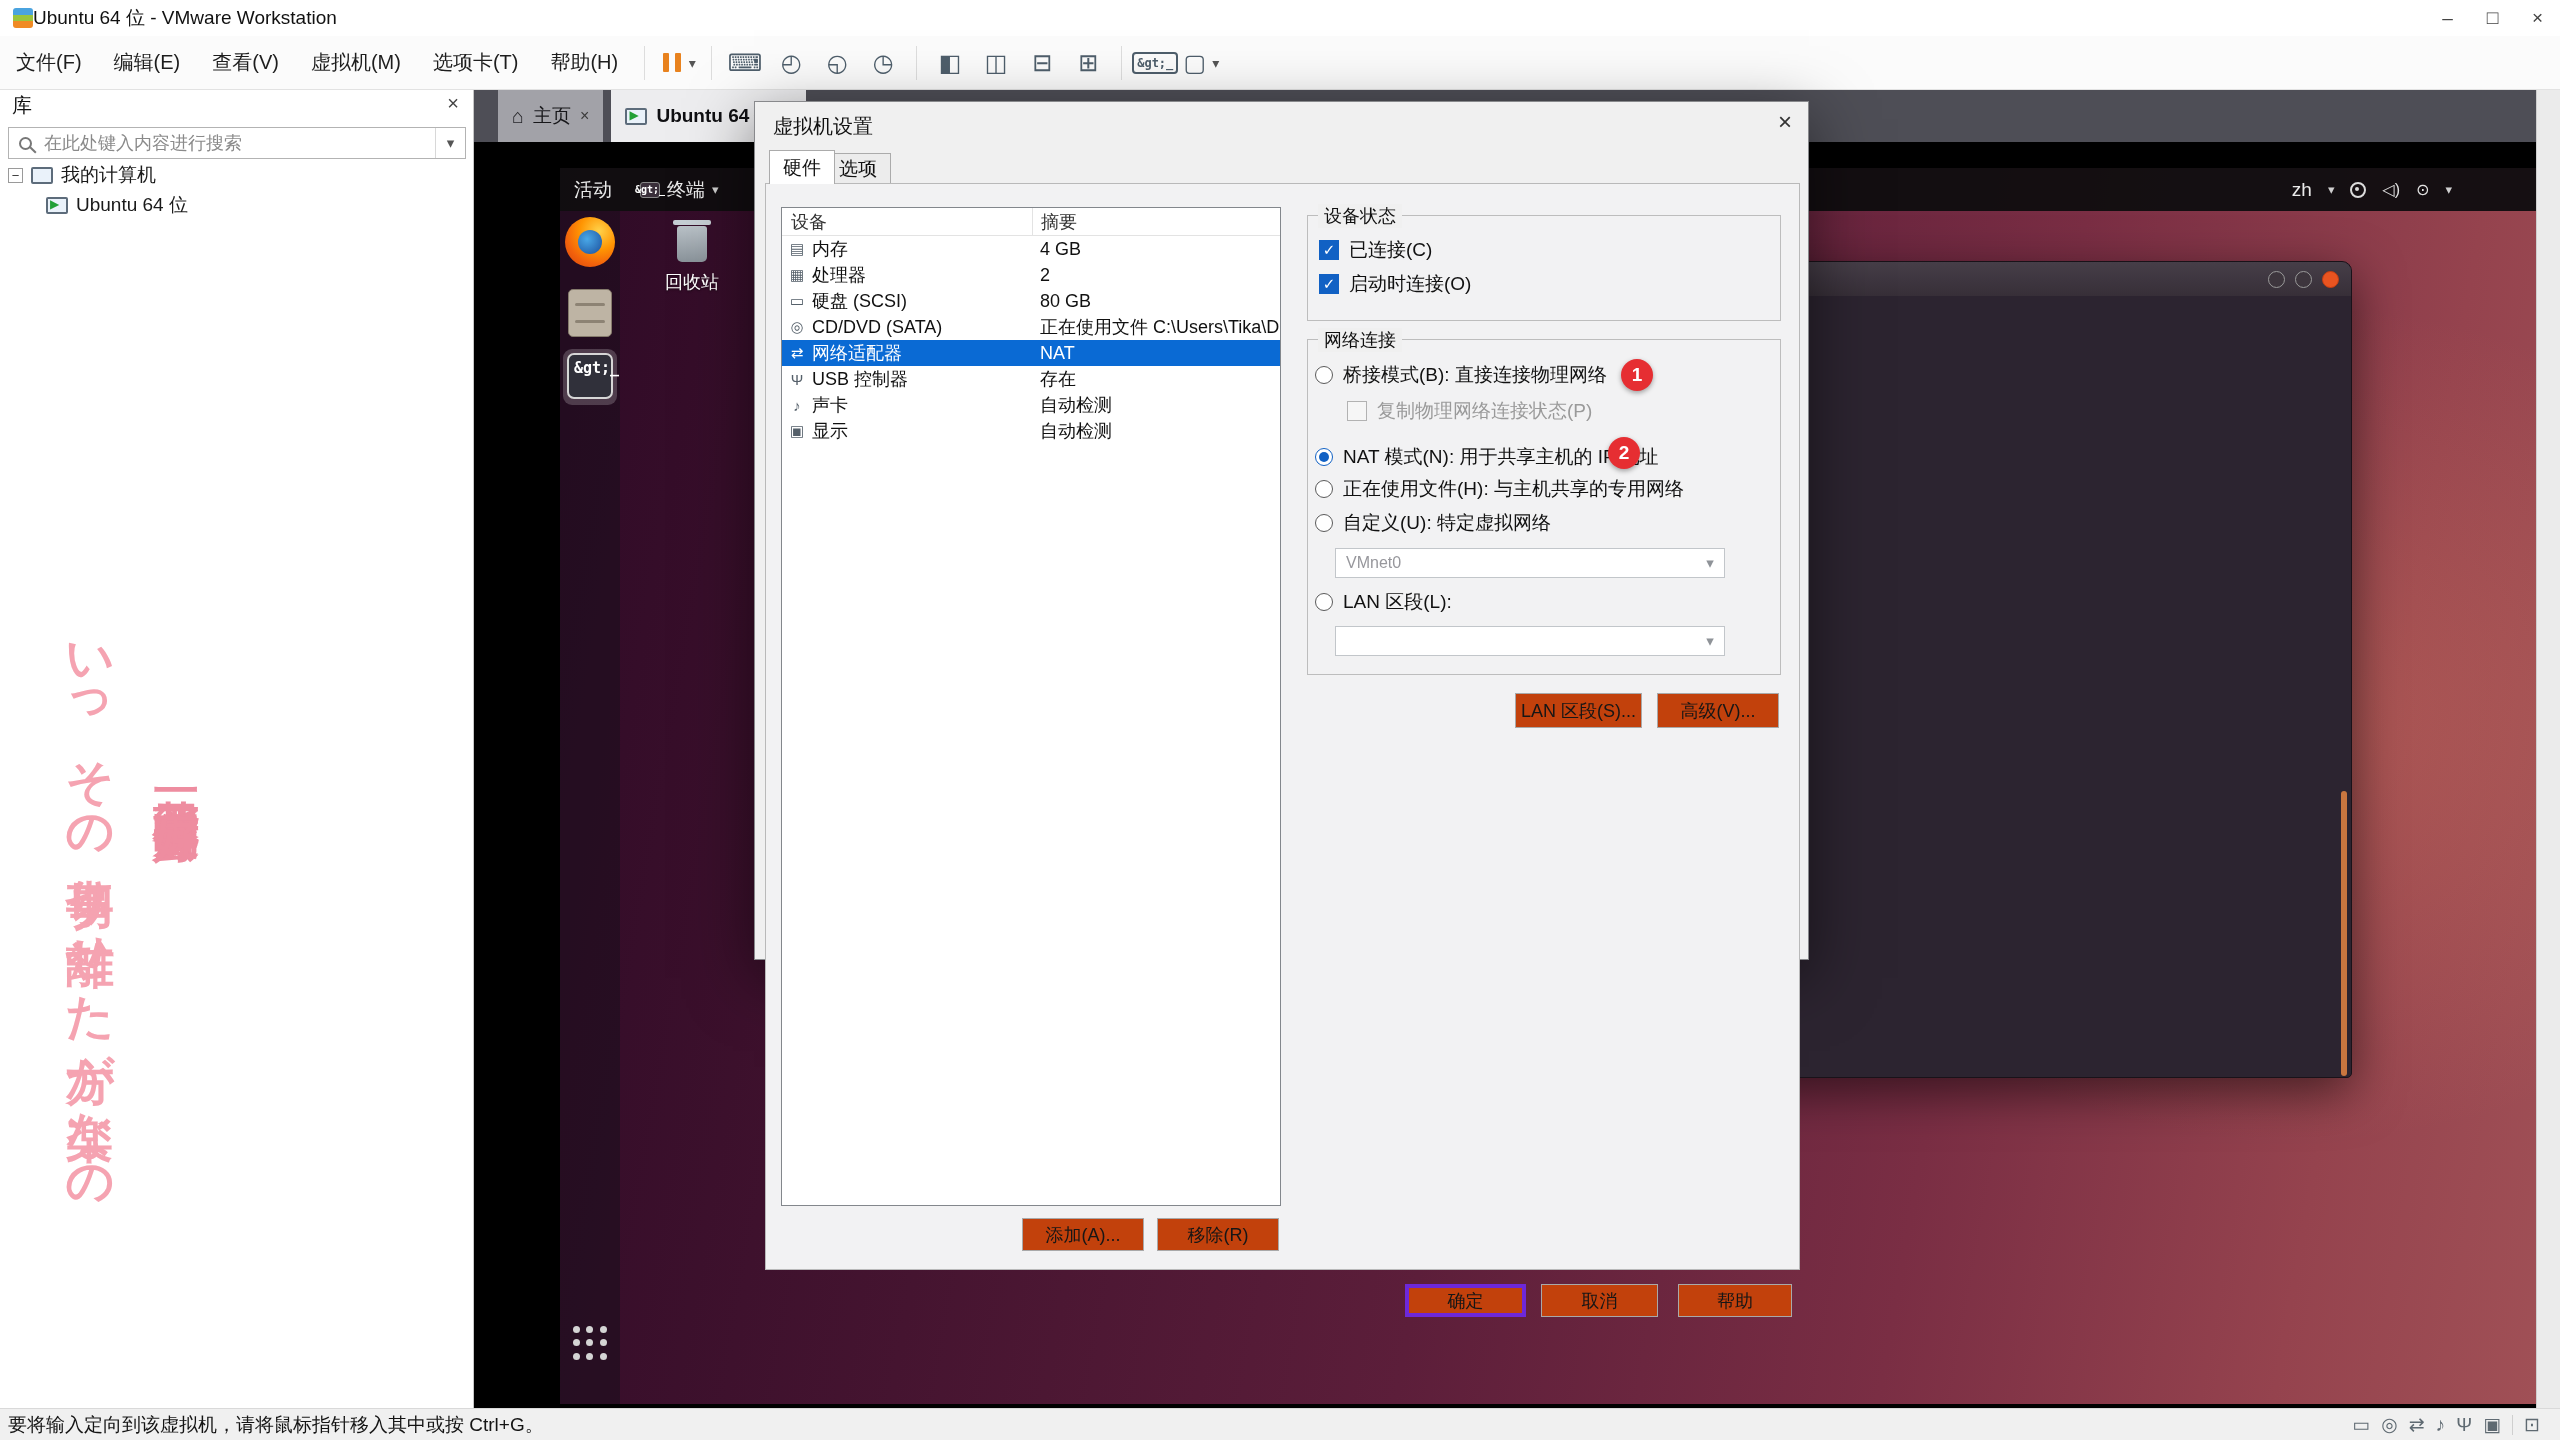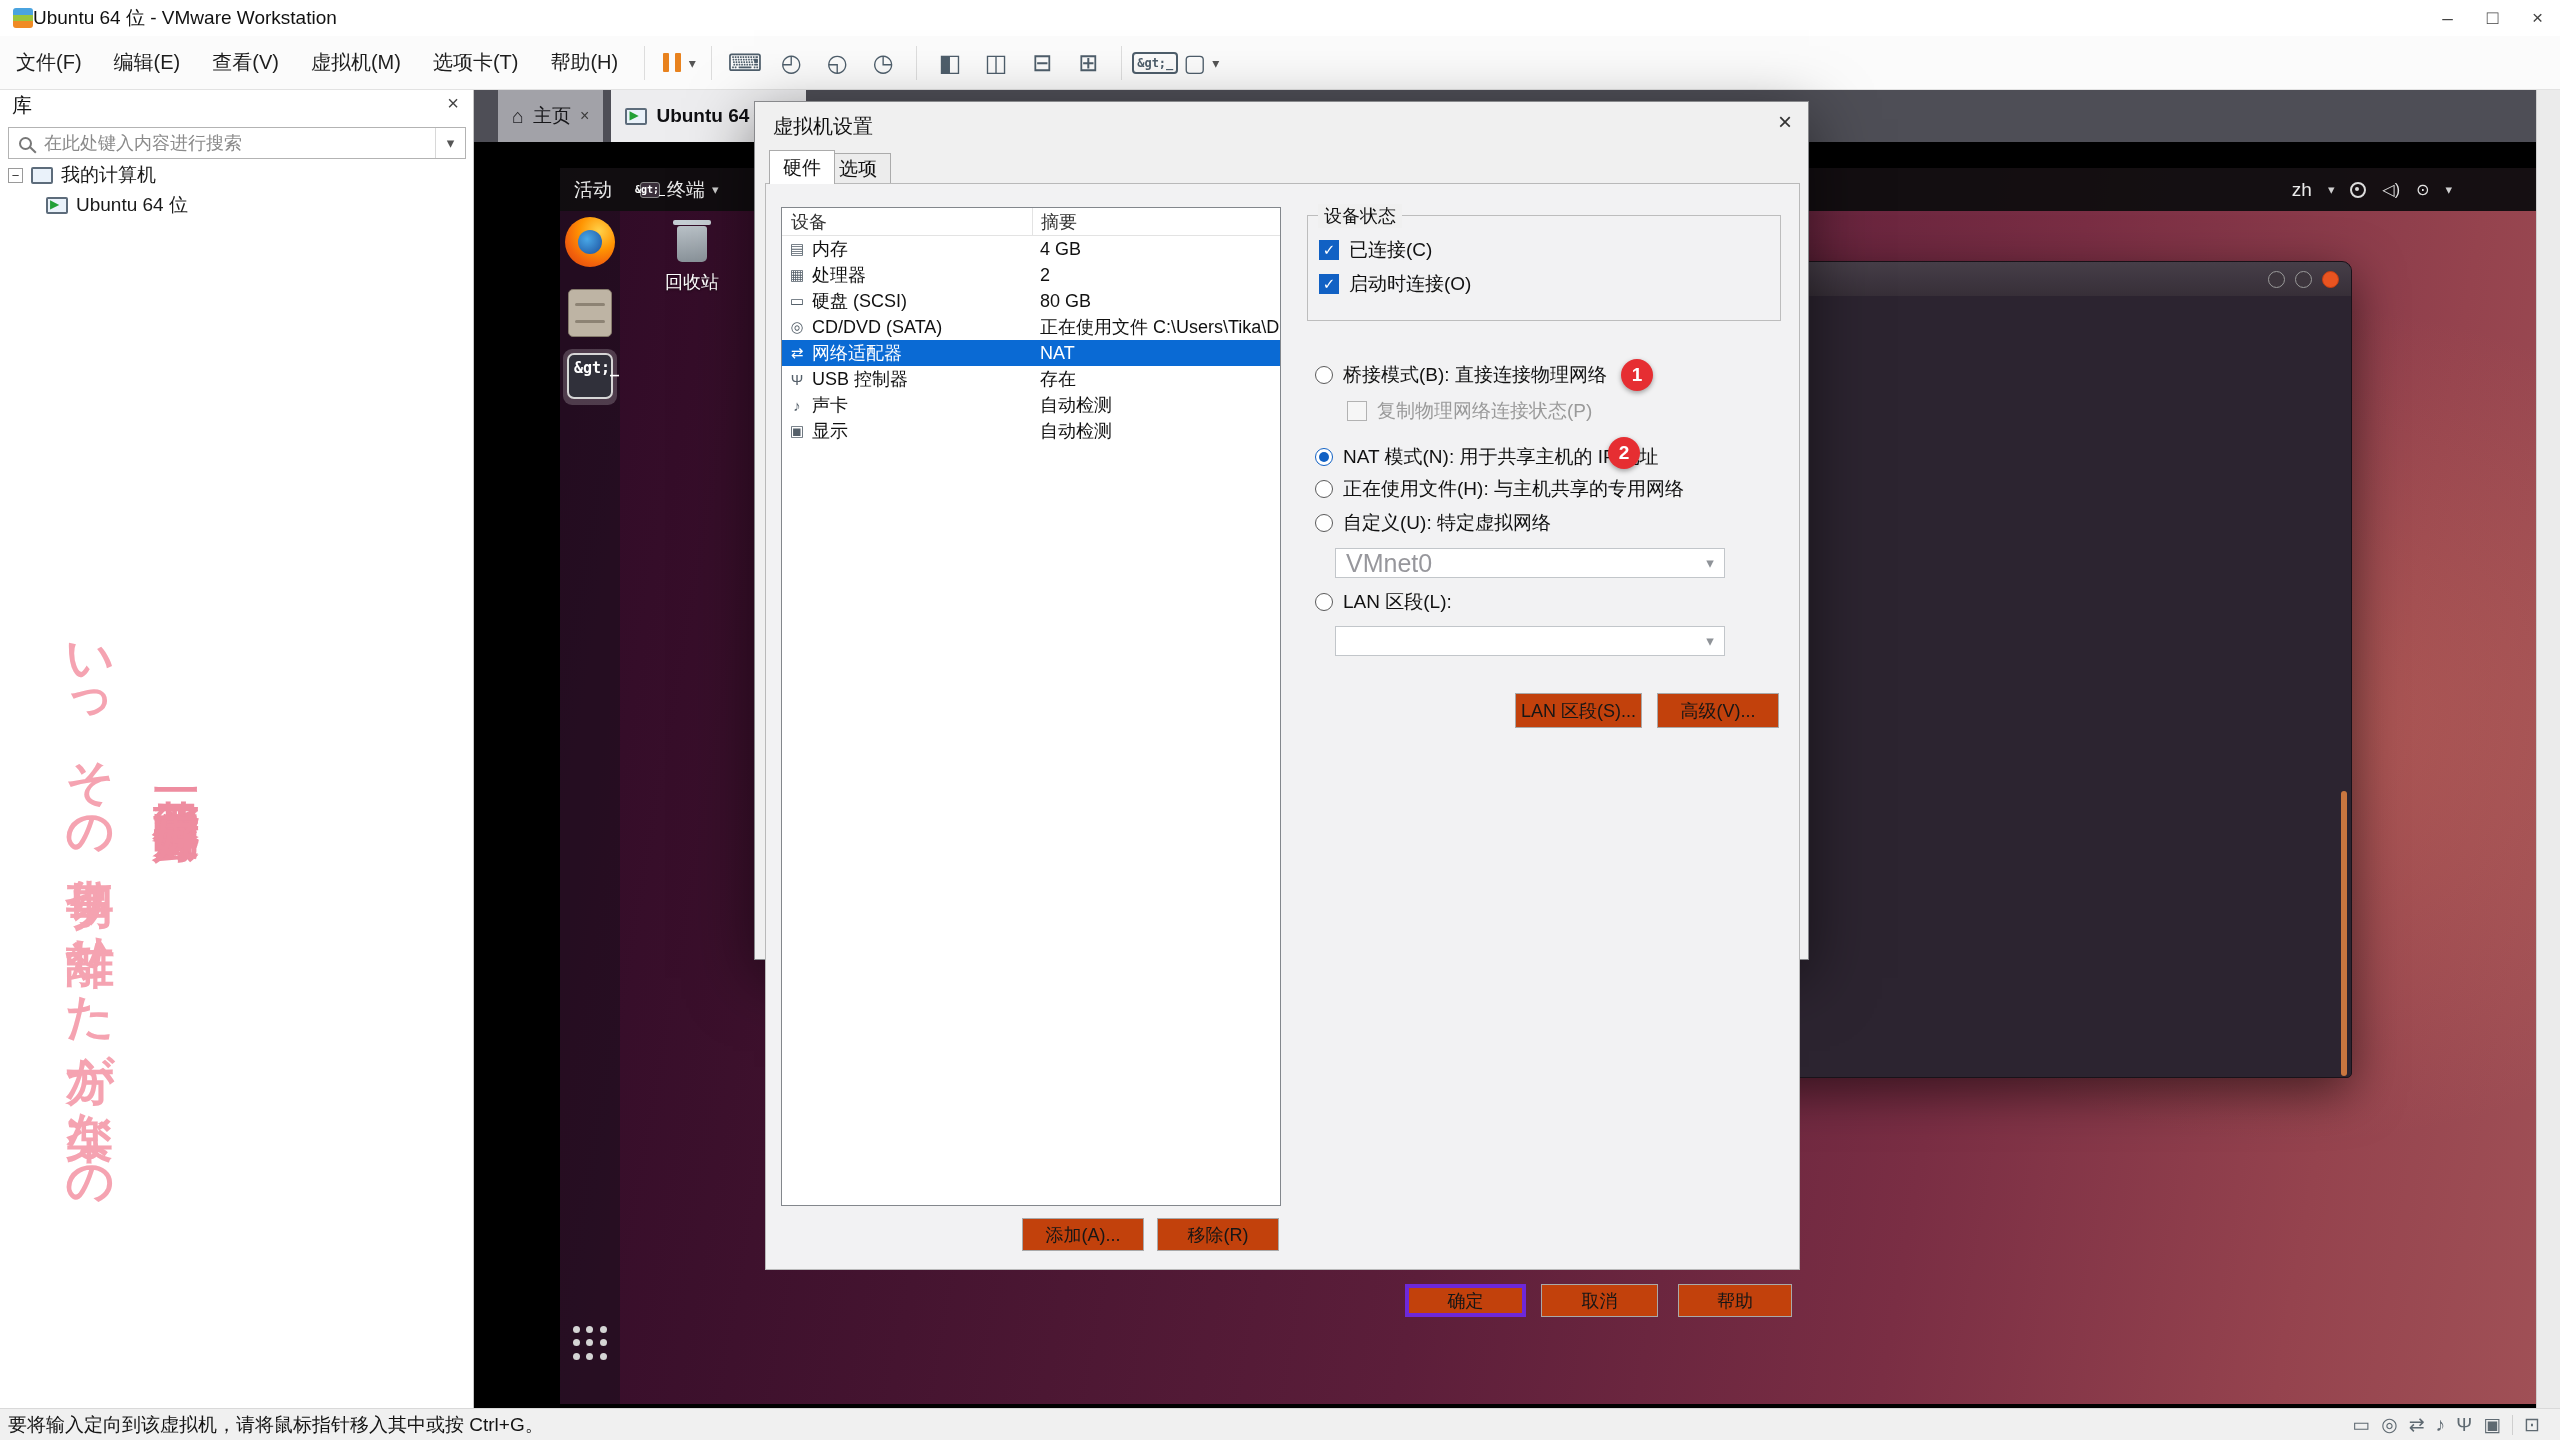--- a/index.html
+++ b/index.html
@@ -110,21 +110,21 @@
   .opt{position:absolute;display:flex;align-items:center;gap:10px;height:24px}
   .radio{width:18px;height:18px;border:1px solid #5a5a5a;border-radius:50%;background:#fff;position:relative;flex:none}
   .radio.checked{border-color:#1161c4}
   .radio.checked::after{content:"";position:absolute;left:3px;top:3px;width:10px;height:10px;border-radius:50%;background:#1161c4}
   .cbx{width:20px;height:20px;border:1px solid #4f4f4f;background:#fff;flex:none;display:flex;align-items:center;justify-content:center;font-size:15px}
   .cbx.checked{background:#1161c4;border-color:#1161c4;color:#fff}
   .cbx.disabled{border-color:#b2b2b2;background:#f6f6f6}
   .olbl{white-space:nowrap}
   .olbl.dis{color:#9a9a9a}
   .combo{position:absolute;height:30px;background:#fff;border:1px solid #c2c6ca;display:flex;align-items:center}
-  .combo .combo-val{flex:1;padding-left:10px;font-size:25px;color:#97979c}
+  .combo .combo-val{flex:1;padding-left:10px;font-size:16px;color:#97979c}
   .combo .combo-ch{width:28px;text-align:center;color:#8f9398;font-size:15px}
   .badge{position:absolute;width:32px;height:32px;border-radius:50%;background:#e62e32;color:#fff;font-size:19px;font-weight:700;display:flex;align-items:center;justify-content:center;box-shadow:0 2px 5px rgba(0,0,0,.35);z-index:5}
 
   
   .statusbar{position:absolute;left:0;top:1408px;width:2560px;height:32px;background:#f0f0f0;border-top:1px solid #d9d9d9;display:flex;align-items:center}
   .status-msg{margin-left:8px;font-size:19px;color:#141414;white-space:nowrap}
   .status-icons{margin-left:auto;display:flex;align-items:center;gap:11px;padding-right:20px;color:#5f6a72;font-size:19px}
   .ssep{width:1px;height:20px;background:#cfcfcf}
 </style>
 </head>
@@ -357,20 +357,23 @@
     </span>
     <span class="olbl">已连接(C)</span>
   </div>
   <div class="opt" style="left:564px;top:170px">
     <span class="cbx checked">
       <span>✓</span>
     </span>
     <span class="olbl">启动时连接(O)</span>
   </div>
 
+  <div class="grp" style="left:552px;top:237px;width:474px;height:336px">
+    <span class="legend">网络连接</span>
+  </div>
   <div class="opt" style="left:560px;top:261px">
     <span class="radio"></span>
     <span class="olbl">桥接模式(B): 直接连接物理网络</span>
   </div>
   <div class="opt" style="left:592px;top:297px">
     <span class="cbx disabled"></span>
     <span class="olbl dis">复制物理网络连接状态(P)</span>
   </div>
   <div class="opt" style="left:560px;top:343px">
     <span class="radio checked"></span>

